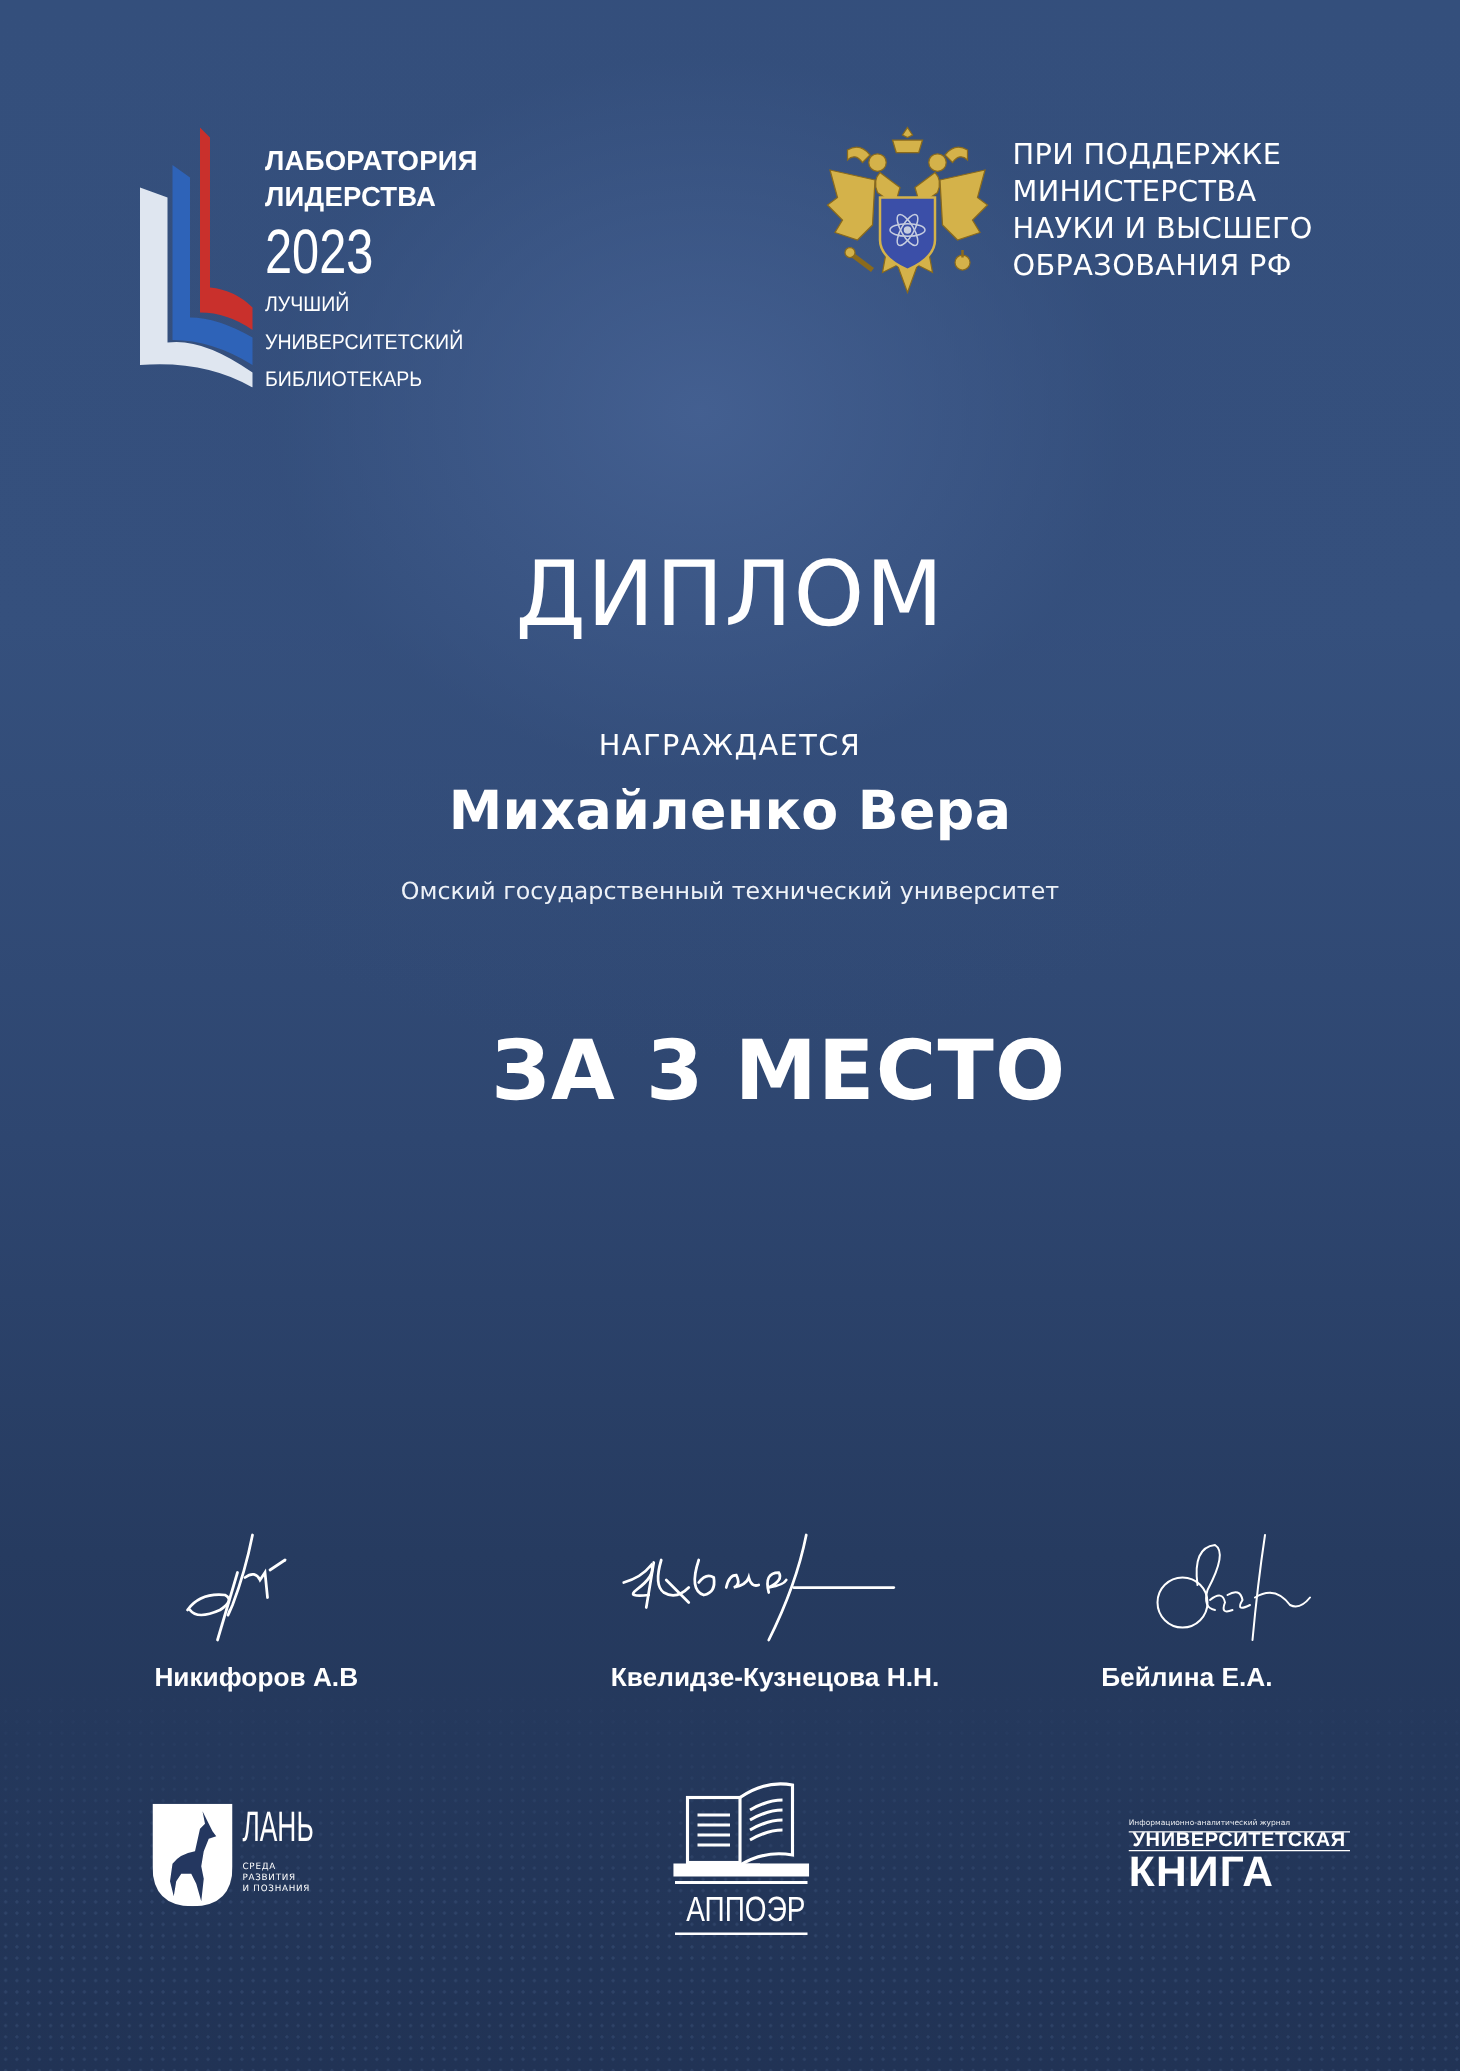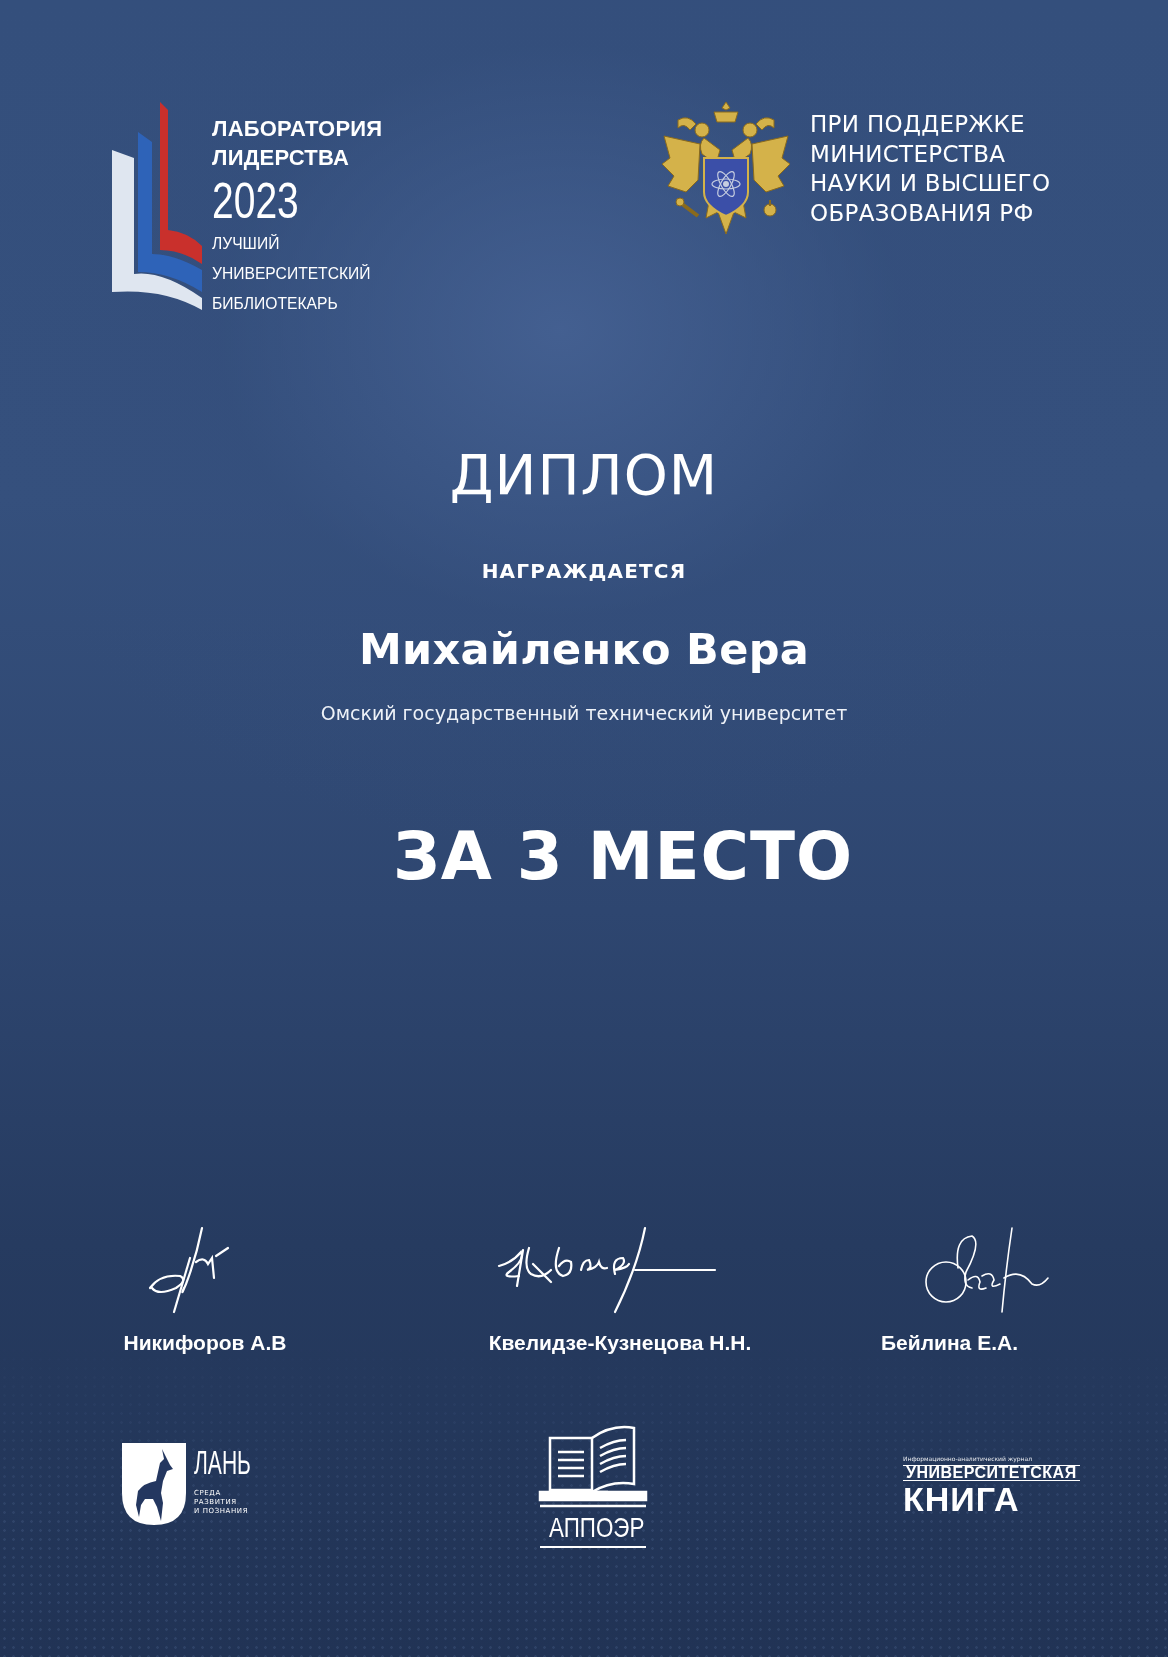--- a/index.html
+++ b/index.html
@@ -31,22 +31,22 @@
     .lab-t1 { font-family: "Liberation Sans", sans-serif; font-weight: 700; font-size: 22px; line-height: 29px; letter-spacing: .2px; }
     .lab-year { font-family: "Liberation Sans Narrow", "Liberation Sans", sans-serif; font-size: 50px; line-height: 50px; margin-top: 4px; transform: scaleX(.78); transform-origin: left; font-weight: 400; }
     .lab-t2 { font-family: "Liberation Sans", sans-serif; font-size: 17px; line-height: 24px; transform: scaleX(.92); transform-origin: left; margin-top: 6px; }
 
     
     .ministry { left: 660px; top: 100px; width: 440px; height: 150px; }
     .eagle { position: absolute; left: 0; top: 0; width: 132px; height: 142px; }
     .ministry-text { position: absolute; left: 150px; top: 10px; font-family: "DejaVu Sans", sans-serif; font-size: 23px; line-height: 29.5px; letter-spacing: .3px; font-weight: 400; }
 
     .center { left: 0; width: 1168px; text-align: center; }
-    .title { top: 420px; font-family: "DejaVu Sans", sans-serif; font-size: 56px; letter-spacing: 1px; font-weight: 400; line-height: 110px; }
-    .awarded { top: 559px; font-size: 20px; letter-spacing: 1.2px; font-weight: 700; }
+    .title { top: 420px; font-family: "DejaVu Sans", sans-serif; font-size: 72px; letter-spacing: 1px; font-weight: 400; line-height: 110px; }
+    .awarded { top: 584px; font-size: 23px; letter-spacing: 1.2px; font-weight: 400; }
     .recipient { top: 624px; font-family: "DejaVu Sans", sans-serif; font-weight: 700; font-size: 43px; letter-spacing: .3px; }
     .org { top: 702px; font-size: 19px; font-family: "DejaVu Sans", sans-serif; color: #eef2f8; }
     .place { top: 818px; font-size: 66px; font-weight: 700; letter-spacing: 1px; padding-left: 39px; }
     .contest { top: 886px; font-size: 17.5px; line-height: 27px; color: #eef2f8; }
 
     .sig { position: absolute; top: 1218px; }
     .sig svg { display: block; }
     .sig-name { position: absolute; top: 1331px; font-family: "Liberation Sans", sans-serif; font-size: 21px; text-align: center; white-space: nowrap; font-weight: bold; }
 
     .lan { left: 122px; top: 1443px; width: 140px; height: 82px; }

